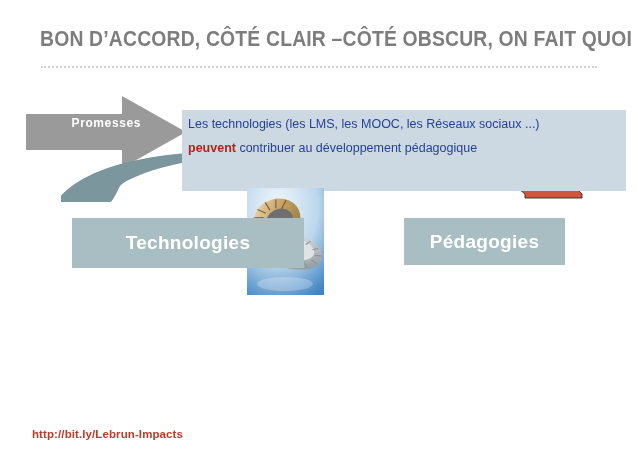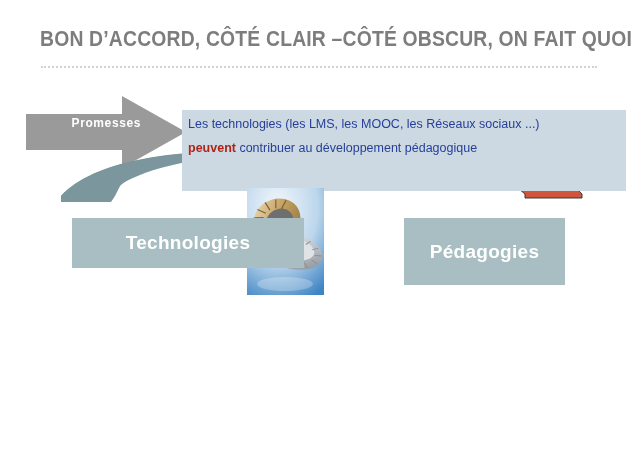--- a/index.html
+++ b/index.html
@@ -114,21 +114,21 @@
   .box-tech {
     left: 72px;
     top: 218px;
     width: 232px;
     height: 50px;
   }
   .box-peda {
     left: 404px;
     top: 218px;
     width: 161px;
-    height: 67px;
+    height: 47px;
   }
 
   
   .gears-img {
     position: absolute;
     left: 247px;
     top: 188px;
     width: 77px;
     height: 107px;
     overflow: hidden;
@@ -240,14 +240,15 @@
         </g>
       </g>
 
       <ellipse cx="38" cy="96" rx="28" ry="7" fill="#ffffff" opacity="0.25"></ellipse>
     </svg>
   </div>
 
   <div class="label-box box-tech">Technologies</div>
   <div class="label-box box-peda">Pédagogies</div>
 
+  <div class="footer-link">http://bit.ly/Lebrun-Impacts</div>
 
 </div>
 
 </body></html>

